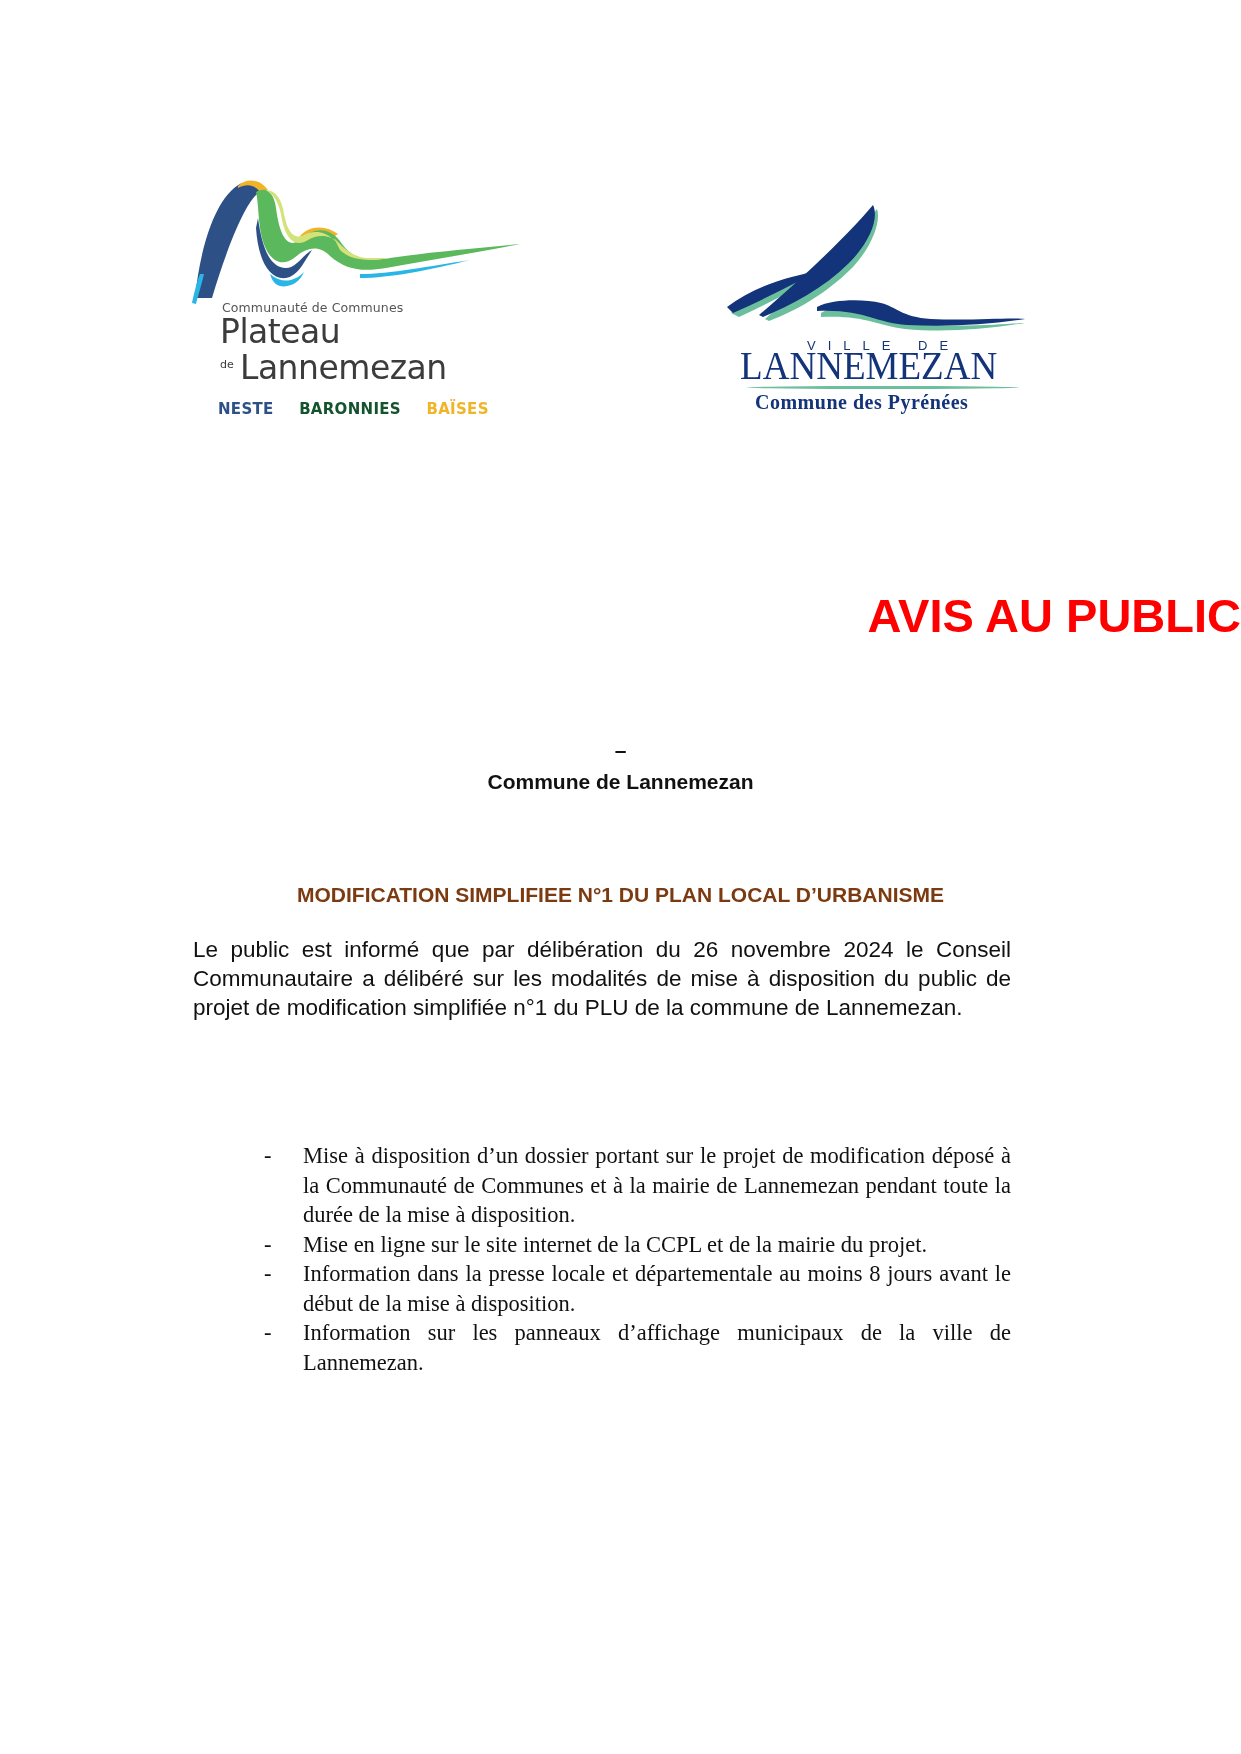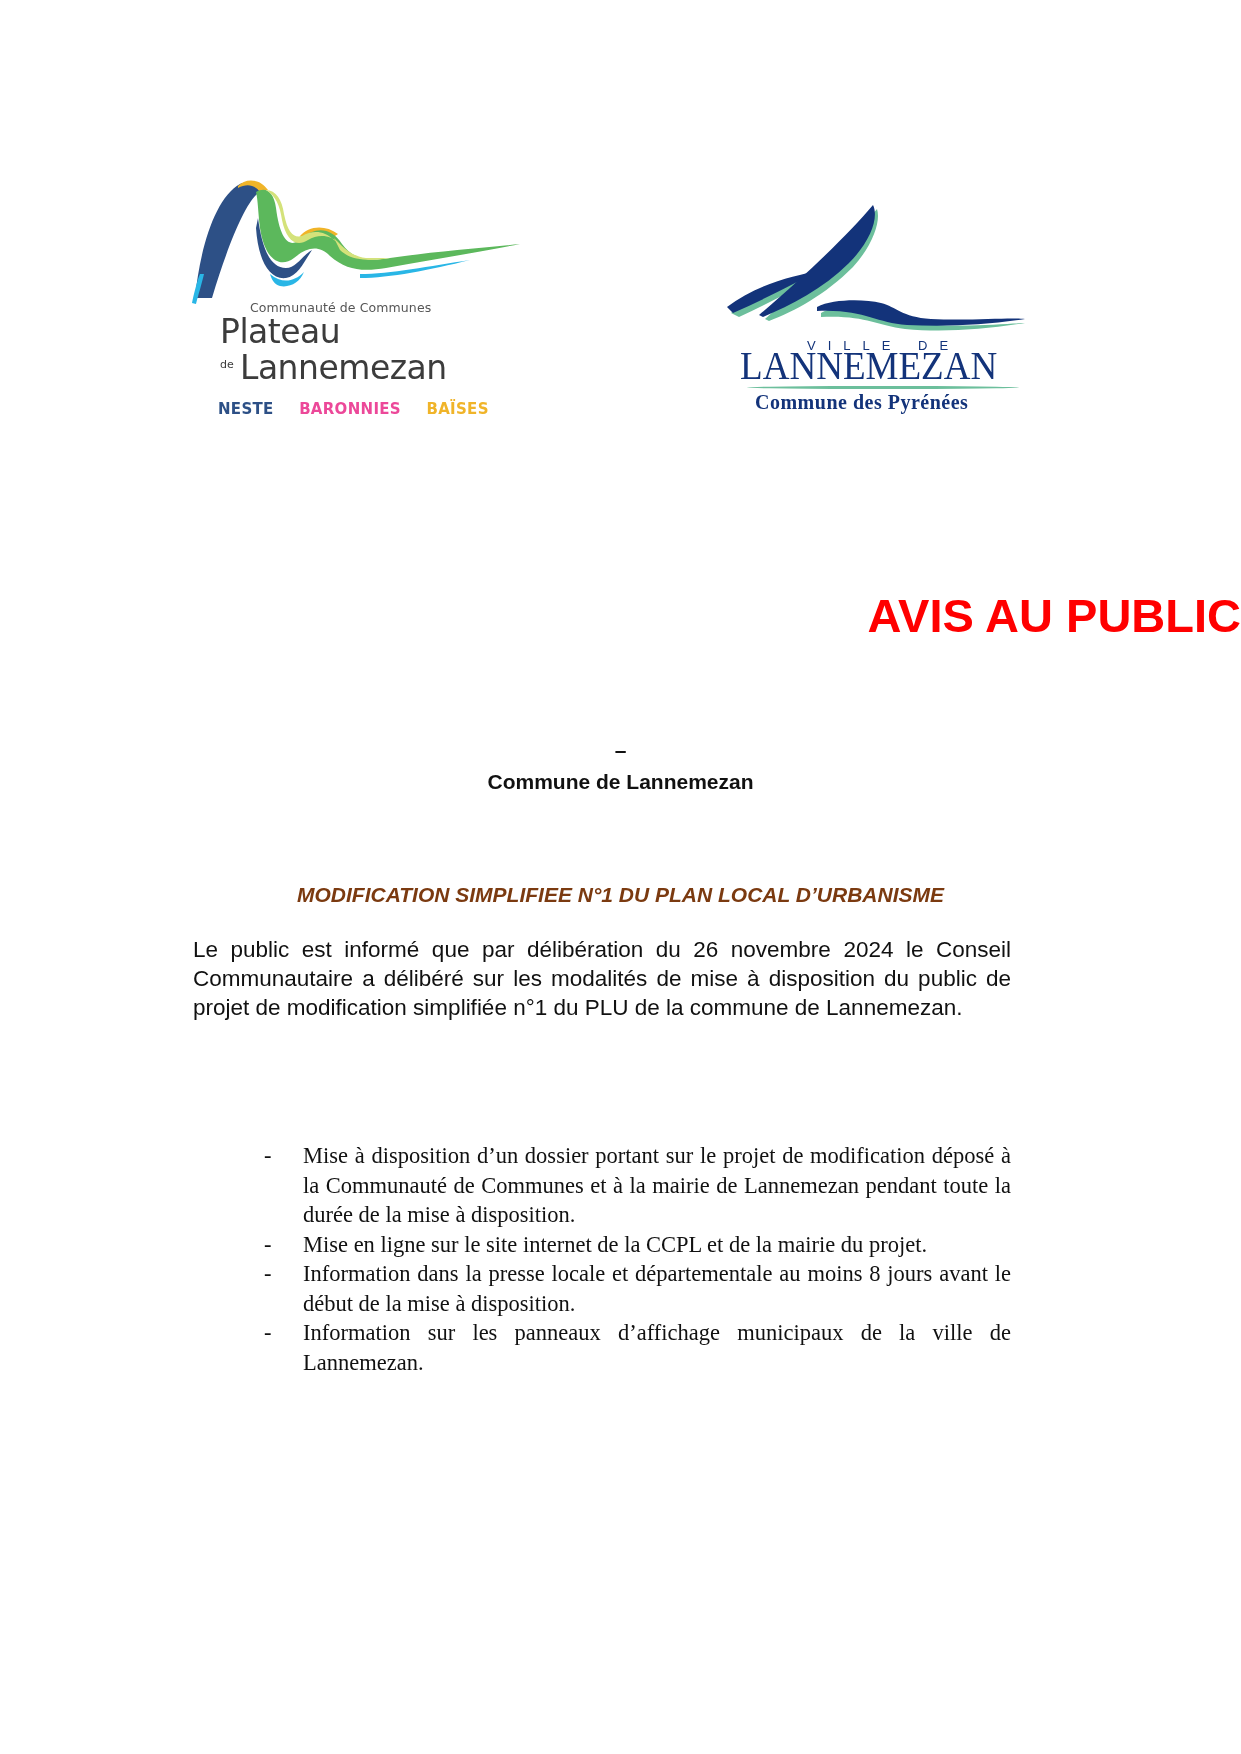--- a/index.html
+++ b/index.html
@@ -2,21 +2,21 @@
 <html><head>
 <meta charset="utf-8">
 <style>
   html, body { margin: 0; padding: 0; background: #ffffff; }
   body { width: 1241px; height: 1754px; position: relative; overflow: hidden; }
   .page { position: absolute; left: 0; top: 0; width: 1241px; height: 1754px; background: #fff; }
 
   
   .logo-ccpl { position: absolute; left: 190px; top: 178px; width: 330px; height: 250px; }
   .logo-ccpl svg.waves { position: absolute; left: 0; top: 0; }
-  .ccpl-small { position: absolute; left: 32px; top: 122px; font-family: "DejaVu Sans", sans-serif; font-size: 12.5px; color: #555; letter-spacing: 0.1px; white-space: nowrap; margin-left: 28px; }
+  .ccpl-small { position: absolute; left: 32px; top: 122px; font-family: "DejaVu Sans", sans-serif; font-size: 12.5px; color: #555; letter-spacing: 0.1px; white-space: nowrap; }
   .ccpl-plateau { position: absolute; left: 30px; top: 134px; font-family: "DejaVu Sans", sans-serif; font-size: 33px; color: #3c3c3c; white-space: nowrap; letter-spacing: -0.5px; }
   .ccpl-de { position: absolute; left: 30px; top: 180px; font-family: "DejaVu Sans", sans-serif; font-size: 11px; color: #3c3c3c; }
   .ccpl-lannemezan { position: absolute; left: 50px; top: 170px; font-family: "DejaVu Sans", sans-serif; font-size: 33px; color: #3c3c3c; white-space: nowrap; letter-spacing: -0.5px; }
   .ccpl-tags { position: absolute; left: 28px; top: 222px; font-family: "DejaVu Sans", sans-serif; font-weight: bold; font-size: 15px; white-space: nowrap; letter-spacing: 0.3px; }
   .ccpl-tags span { margin-right: 20px; }
 
   
   .logo-ville { position: absolute; left: 725px; top: 205px; width: 320px; height: 220px; }
   .ville-de { position: absolute; left: 82px; top: 133px; font-family: "Liberation Sans", sans-serif; font-size: 13px; color: #13337a; letter-spacing: 12px; white-space: nowrap; }
   .ville-name { position: absolute; left: 15px; top: 138px; font-family: "Liberation Serif", serif; font-size: 39px; color: #13337a; letter-spacing: 0px; white-space: nowrap; transform: scaleX(0.95); transform-origin: left; }
@@ -24,21 +24,21 @@
   .ville-tagline { position: absolute; left: 30px; top: 186px; font-family: "Liberation Serif", serif; font-weight: bold; font-size: 20px; color: #13337a; white-space: nowrap; letter-spacing: 0.5px; }
 
   
   .title { position: absolute; left: 0; width: 1241px; top: 588px; text-align: right; font-family: "Liberation Sans", sans-serif; font-weight: bold; font-size: 47px; color: #ff0000; }
 
   .org-line { position: absolute; left: 0; width: 1241px; text-align: center; font-family: "Liberation Sans", sans-serif; font-weight: bold; font-size: 21px; color: #111; }
   .org1 { top: 712px; }
   .org-dash { top: 738px; }
   .org2 { top: 770px; }
 
-  .subject { position: absolute; left: 0; width: 1241px; top: 883px; text-align: center; font-family: "Liberation Sans", sans-serif; font-weight: bold; font-size: 21px; color: #7b3a10; font-style: italic; }
+  .subject { position: absolute; left: 0; width: 1241px; top: 883px; text-align: center; font-family: "Liberation Sans", sans-serif; font-weight: bold; font-size: 21px; color: #7b3a10; }
 
   .body-text { position: absolute; left: 193px; width: 818px; top: 935px; font-family: Liberation Sans, sans-serif; font-size: 22.5px; line-height: 29px; color: #111; text-align: justify; }
   .body-text p { margin: 0; }
   .body-text b { font-weight: bold; }
 
   .measures { position: absolute; left: 262px; width: 749px; top: 1141px; margin: 0; padding: 0; list-style: none; font-family: "Liberation Serif", serif; font-size: 22.5px; line-height: 29.5px; color: #111; }
   .measures li { position: relative; padding-left: 41px; text-align: justify; }
   .measures li .dash { position: absolute; left: 2px; top: 0; }
 </style>
 </head>
@@ -64,21 +64,21 @@
 
       <path d="M80,96 C92,106 104,104 114,94 C110,104 100,110 90,108 C84,106 82,102 80,96 Z" fill="#29b6e6"></path>
       <path d="M170,96 C200,96 240,88 280,82 C240,92 200,100 170,100 Z" fill="#29b6e6"></path>
     </svg>
     <div class="ccpl-small">Communauté de Communes</div>
     <div class="ccpl-plateau">Plateau</div>
     <div class="ccpl-de">de</div>
     <div class="ccpl-lannemezan">Lannemezan</div>
     <div class="ccpl-tags">
       <span style="color:#2d5086">NESTE</span>
-      <span style="color:#ec4899">BARONNIES</span>
+      <span style="color:#14532d">BARONNIES</span>
       <span style="color:#f0b429">BAÏSES</span>
     </div>
   </div>
 
   <div class="logo-ville">
     <svg width="320" height="130" viewBox="0 0 320 130" style="position:absolute;left:0;top:0;">
 
       <path d="M6,108 C40,80 80,72 100,70 C70,84 40,100 14,112 Z" fill="#6cbf9c"></path>
       <path d="M40,114 C90,70 130,30 152,4 C156,16 148,40 128,62 C100,90 70,106 44,116 Z" fill="#6cbf9c"></path>
       <path d="M96,108 C110,100 140,100 160,104 C175,108 180,118 210,120 C250,122 290,118 300,118 C260,124 220,128 180,124 C150,120 140,110 96,112 Z" fill="#6cbf9c"></path>

